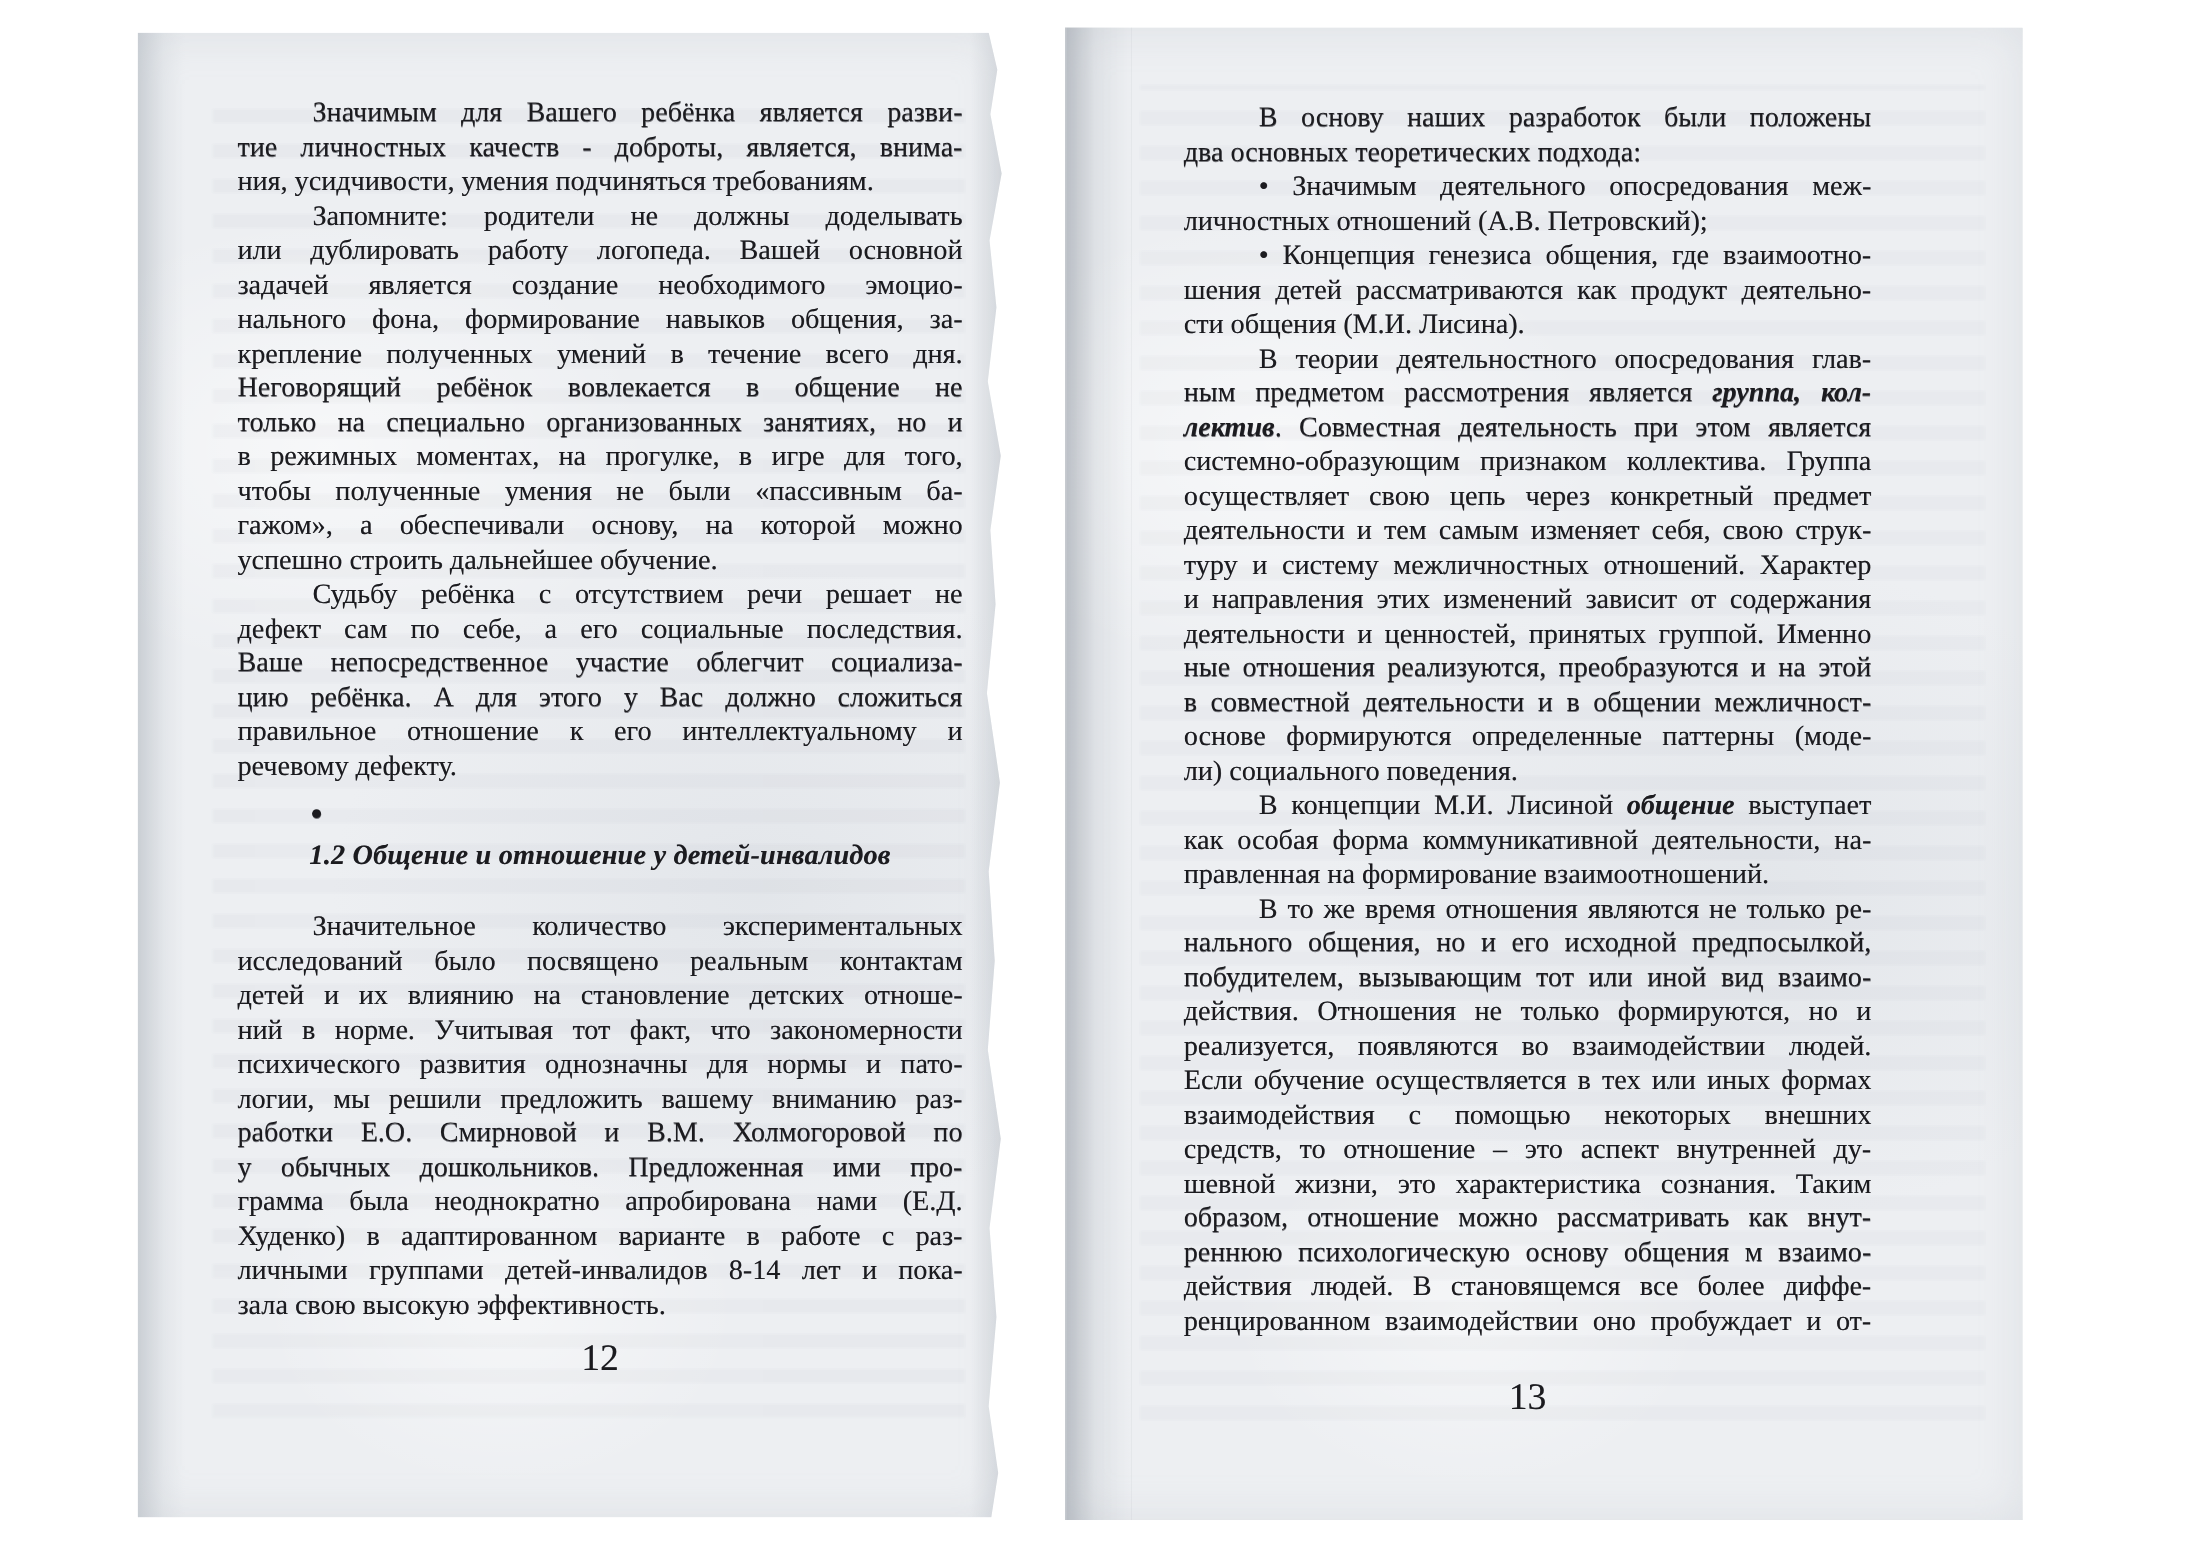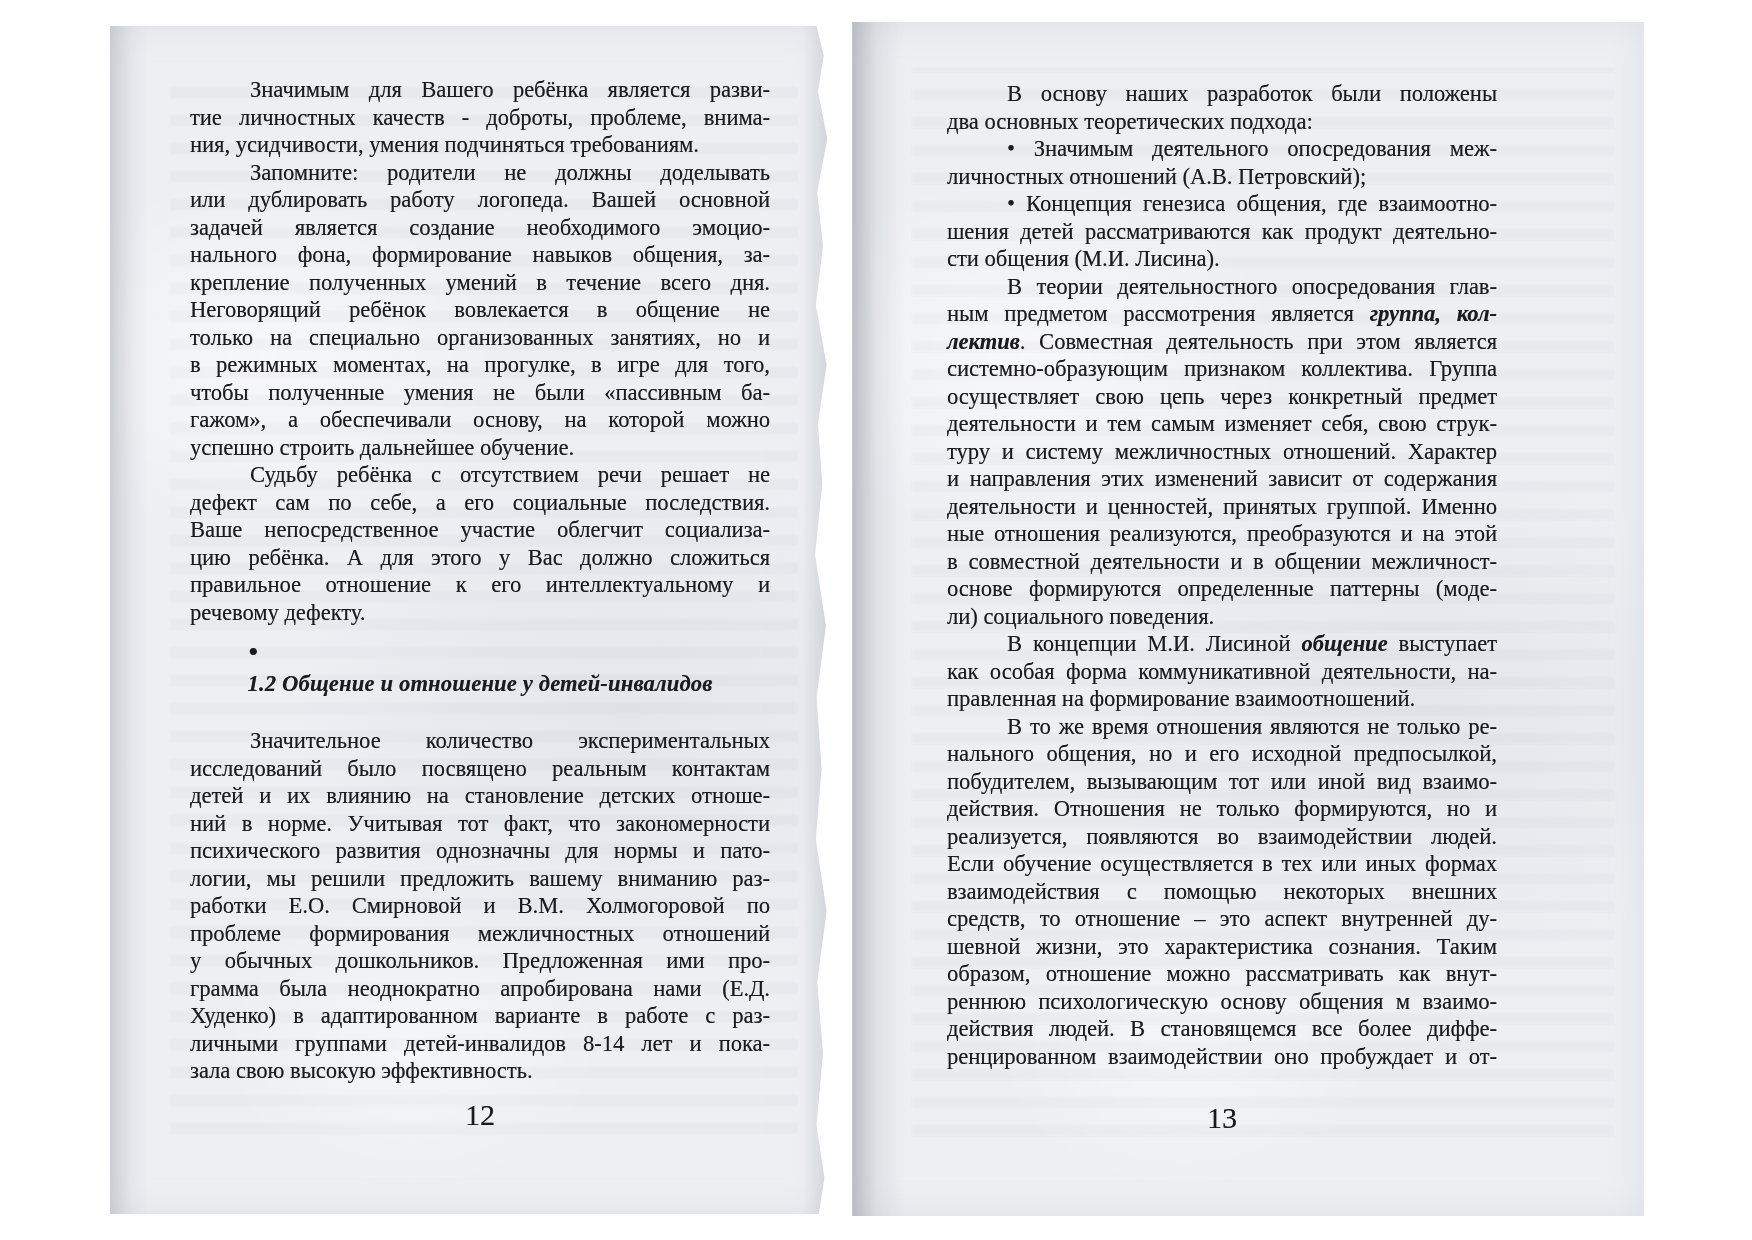--- a/index.html
+++ b/index.html
@@ -15,21 +15,20 @@
 
   
   .page{
     position:absolute;
     background:
       radial-gradient(420px 300px at 22% 28%, rgba(255,255,255,.55), transparent 62%),
       radial-gradient(520px 400px at 72% 58%, rgba(203,209,216,.30), transparent 66%),
       radial-gradient(320px 240px at 42% 86%, rgba(255,255,255,.45), transparent 60%),
       var(--paper,#edeff2);
     box-shadow:inset 0 0 34px rgba(178,186,195,.28);
-    padding-left:26px;
   }
   .page-left{
     left:110px;top:26px;width:692px;height:1188px;
     clip-path:polygon(0 0,98.4% 0,99.4% 2.5%,98.6% 5.5%,99.9% 9.5%,98.5% 14%,99.3% 18.5%,
       98.3% 23.5%,99.8% 28.5%,98.6% 33.5%,99.2% 38.5%,98.2% 44.5%,99.7% 50.5%,98.4% 56.5%,
       99.1% 62.5%,98.3% 68.5%,99.8% 74.5%,98.5% 80.5%,99.3% 86.5%,98.4% 92.5%,99.5% 97%,
       98.7% 100%,0 100%);
   }
   .page-right{
     left:852px;top:22px;width:766px;height:1194px;
@@ -95,21 +94,21 @@
 
 <div class="spread">
 
   <div class="page page-left">
     <div class="edge-curve"></div>
     <div class="tear-shade"></div>
     <div class="ghost"></div>
     <div class="textblock tb-left">
       <div>
           <div class="line ind"><span>Значимым для Вашего ребёнка является разви-</span></div>
-          <div class="line"><span>тие личностных качеств - доброты, проблеме, внима-</span></div>
+          <div class="line"><span>тие личностных качеств - доброты, является, внима-</span></div>
           <div class="line end"><span>ния, усидчивости, умения подчиняться требованиям.</span></div>
           <div class="line ind"><span>Запомните: родители не должны доделывать</span></div>
           <div class="line"><span>или дублировать работу логопеда. Вашей основной</span></div>
           <div class="line"><span>задачей является создание необходимого эмоцио-</span></div>
           <div class="line"><span>нального фона, формирование навыков общения, за-</span></div>
           <div class="line"><span>крепление полученных умений в течение всего дня.</span></div>
           <div class="line"><span>Неговорящий ребёнок вовлекается в общение не</span></div>
           <div class="line"><span>только на специально организованных занятиях, но и</span></div>
           <div class="line"><span>в режимных моментах, на прогулке, в игре для того,</span></div>
           <div class="line"><span>чтобы полученные умения не были «пассивным ба-</span></div>
@@ -123,21 +122,20 @@
           <div class="line end"><span>речевому дефекту.</span></div>
           <div class="line mark end"><span>•</span></div>
           <div class="line head end"><span>1.2 Общение и отношение у детей-инвалидов</span></div>
           <div class="line ind"><span>Значительное количество экспериментальных</span></div>
           <div class="line"><span>исследований было посвящено реальным контактам</span></div>
           <div class="line"><span>детей и их влиянию на становление детских отноше-</span></div>
           <div class="line"><span>ний в норме. Учитывая тот факт, что закономерности</span></div>
           <div class="line"><span>психического развития однозначны для нормы и пато-</span></div>
           <div class="line"><span>логии, мы решили предложить вашему вниманию раз-</span></div>
           <div class="line"><span>работки Е.О. Смирновой и В.М. Холмогоровой по</span></div>
-          <div class="line"><span>проблеме формирования межличностных отношений</span></div>
           <div class="line"><span>у обычных дошкольников. Предложенная ими про-</span></div>
           <div class="line"><span>грамма была неоднократно апробирована нами (Е.Д.</span></div>
           <div class="line"><span>Худенко) в адаптированном варианте в работе с раз-</span></div>
           <div class="line"><span>личными группами детей-инвалидов 8-14 лет и пока-</span></div>
           <div class="line end"><span>зала свою высокую эффективность.</span></div>
         </div>
       <div class="pagenum">12</div>
     </div>
   </div>
 

